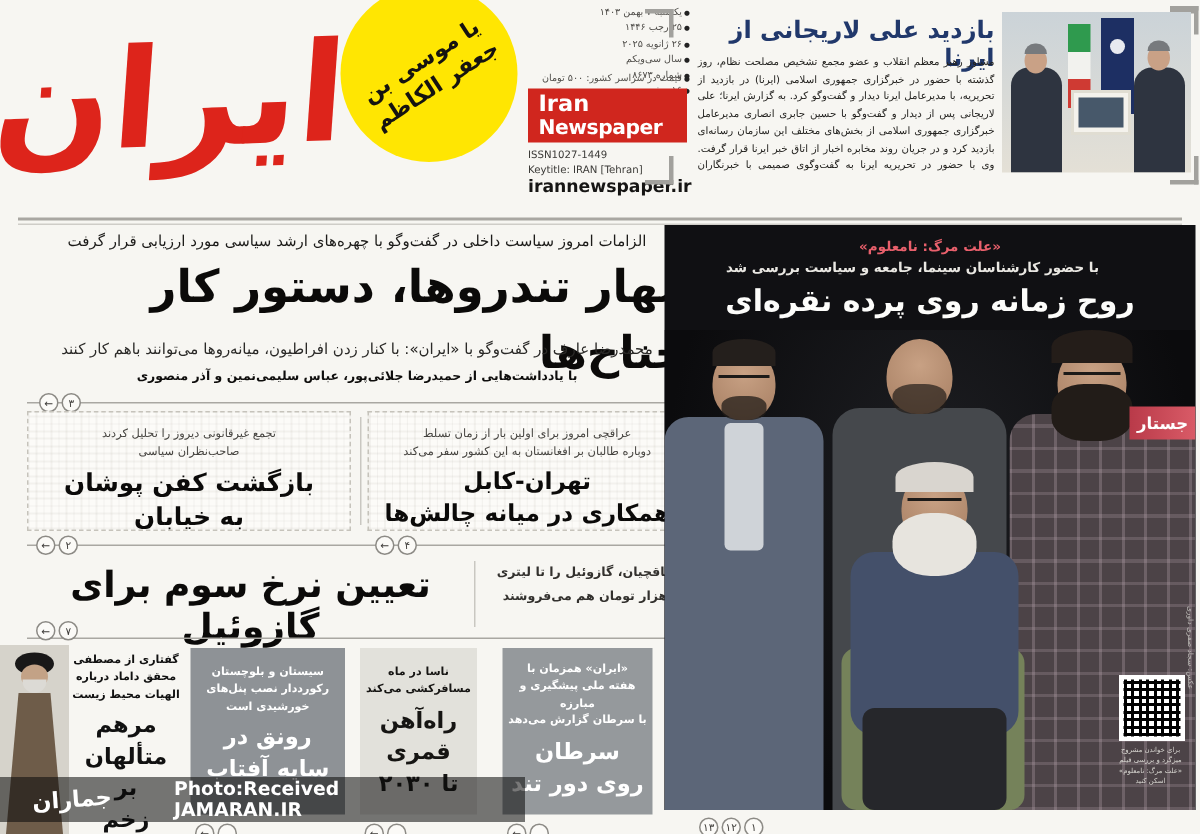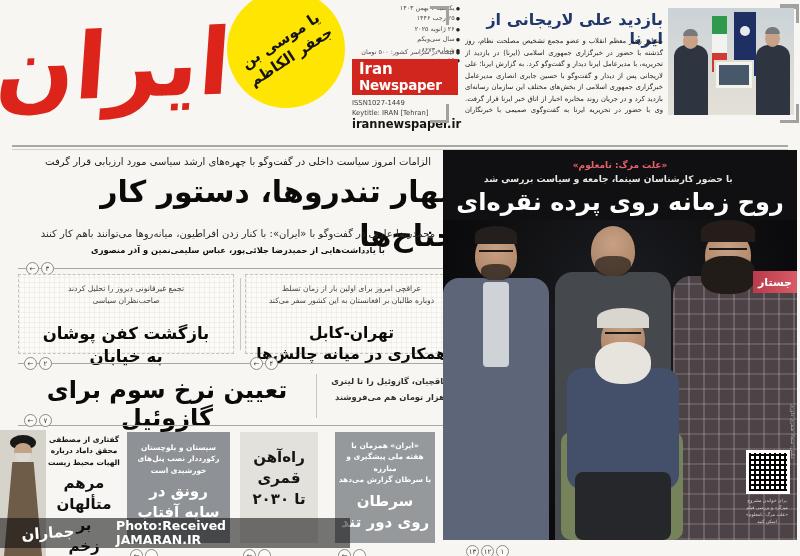--- a/index.html
+++ b/index.html
@@ -53,21 +53,21 @@
   #lead-headline{left:18px;top:170px;width:440px;text-align:right;font-size:30px;font-weight:800;color:#0b0a09;line-height:1.45;}
   #lead-sub{left:18px;top:228px;width:440px;text-align:center;font-size:10px;color:#2a2927;}
   #lead-byline{left:18px;top:245px;width:440px;text-align:center;font-size:8.3px;font-weight:bold;color:#0e0d0c;}
 
   
   .gridbox{border:1px dashed #c6c3bb;background:
     repeating-linear-gradient(0deg,rgba(120,115,100,.07) 0 1px,transparent 1px 5px),
     repeating-linear-gradient(90deg,rgba(120,115,100,.07) 0 1px,transparent 1px 5px),#fcfbf8;
     box-sizing:border-box;text-align:center;padding-top:8px;}
   .gb-kicker{font-size:7.6px;color:#45433f;line-height:1.6;}
-  .gb-headline{font-size:16.5px;font-weight:800;color:#0b0a09;line-height:1.35;margin-top:16px;}
+  .gb-headline{font-size:16.5px;font-weight:800;color:#0b0a09;line-height:1.35;margin-top:4px;}
 
   
   #diesel-side{left:322px;top:374px;width:136px;font-size:8.4px;font-weight:bold;color:#33312e;line-height:1.9;text-align:right;}
   #diesel-headline{left:18px;top:376px;width:298px;text-align:center;font-size:24px;font-weight:800;color:#0b0a09;}
 
   
   .btm-kicker{font-size:7.4px;font-weight:bold;line-height:1.55;}
   .btm-headline{font-size:15px;font-weight:800;line-height:1.4;margin-top:5px;}
   #b-theology{left:48px;top:434px;width:72px;text-align:center;color:#111;}
   #b-solar{left:127px;top:432px;width:103px;height:111px;background:#8e9296;color:#fff;text-align:center;padding-top:10px;box-sizing:border-box;}
@@ -77,21 +77,21 @@
   #cleric .turban{position:absolute;left:10px;top:5px;width:26px;height:15px;border-radius:50%;background:#191818;}
   #cleric .face{position:absolute;left:14px;top:13px;width:18px;height:16px;border-radius:50%;background:#c3a286;}
   #cleric .beard{position:absolute;left:15px;top:23px;width:16px;height:9px;border-radius:0 0 8px 8px;background:#dcdad5;}
   #cleric .robe{position:absolute;left:4px;top:32px;width:38px;height:94px;background:#6e5c49;
     clip-path:polygon(22% 0,78% 0,100% 100%,0 100%);}
 
   
   #panel{left:443px;top:150px;width:354px;height:390px;background:#101013;overflow:hidden;}
   #cin-kr{left:0;top:10px;width:100%;text-align:center;font-size:9px;font-weight:bold;color:#e9606c;}
   #cin-kw{left:15px;top:24px;width:100%;text-align:left;font-size:9px;font-weight:bold;color:#e9e7e2;margin-left:26px;}
-  #cin-h{left:0;top:38px;width:100%;text-align:center;font-size:24px;font-weight:800;color:#fdfdfb;}
+  #cin-h{left:0;top:38px;width:100%;text-align:center;font-size:20px;font-weight:800;color:#fdfdfb;}
   #badge{right:0;top:121px;width:44px;height:22px;background:linear-gradient(90deg,#b93a49,#d95b67);
     color:#fff;font-size:11px;font-weight:bold;display:flex;align-items:center;justify-content:center;}
   #credit{right:1px;top:160px;height:150px;writing-mode:vertical-rl;font-size:5px;color:#b9b7b3;letter-spacing:1px;}
   #qr{right:7px;top:300px;width:44px;height:44px;background:#fff;padding:3px;box-sizing:border-box;}
   #qr .px{width:100%;height:100%;background:
     repeating-linear-gradient(0deg,#000 0 2px,transparent 2px 5px),
     repeating-linear-gradient(90deg,#000 0 2px,#fff 2px 5px);}
   #qr-cap{right:4px;top:348px;width:52px;font-size:4.6px;color:#d8d6d1;text-align:center;line-height:1.5;}
 
   
@@ -239,20 +239,22 @@
 
   <div class="abs" id="b-solar">
     <div class="btm-kicker pre">سیستان و بلوچستان
 رکورددار نصب پنل‌های
 خورشیدی است</div>
     <div class="btm-headline pre">رونق در
 سایه آفتاب</div>
   </div>
 
   <div class="abs" id="b-moon">
+    <div class="btm-kicker pre">ناسا در ماه
+مسافرکشی می‌کند</div>
     <div class="btm-headline pre">راه‌آهن
 قمری
 تا ۲۰۳۰</div>
   </div>
 
   <div class="abs" id="b-cancer">
     <div class="btm-kicker pre">«ایران» همزمان با
 هفته ملی پیشگیری و مبارزه
 با سرطان گزارش می‌دهد</div>
     <div class="btm-headline pre">سرطان

